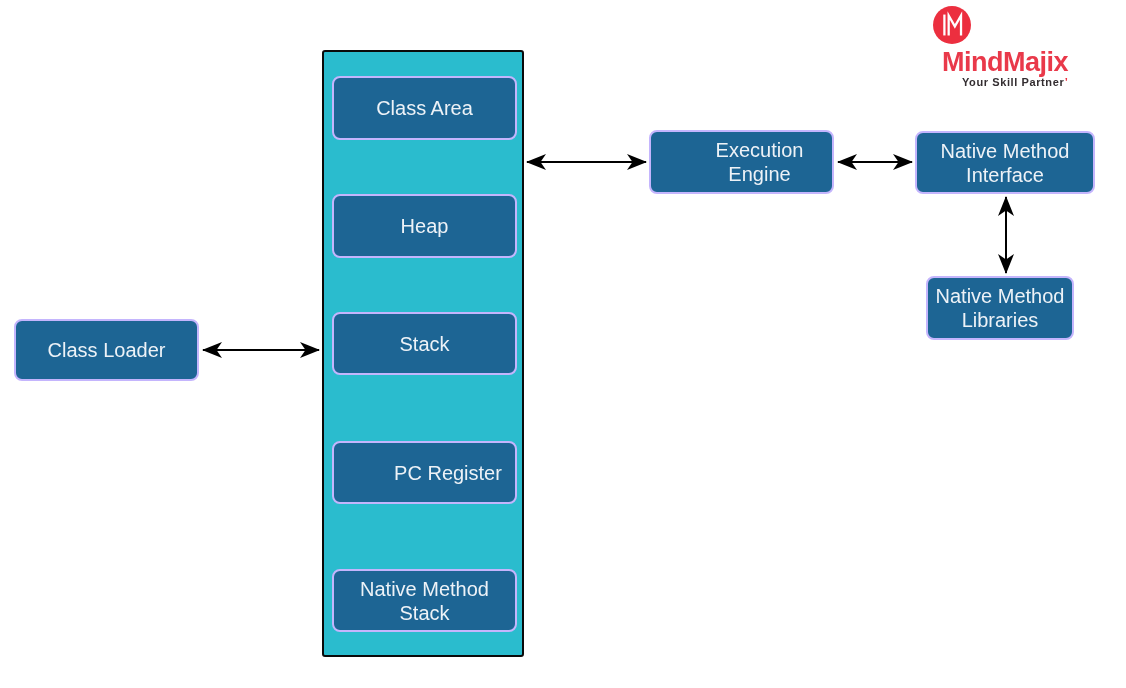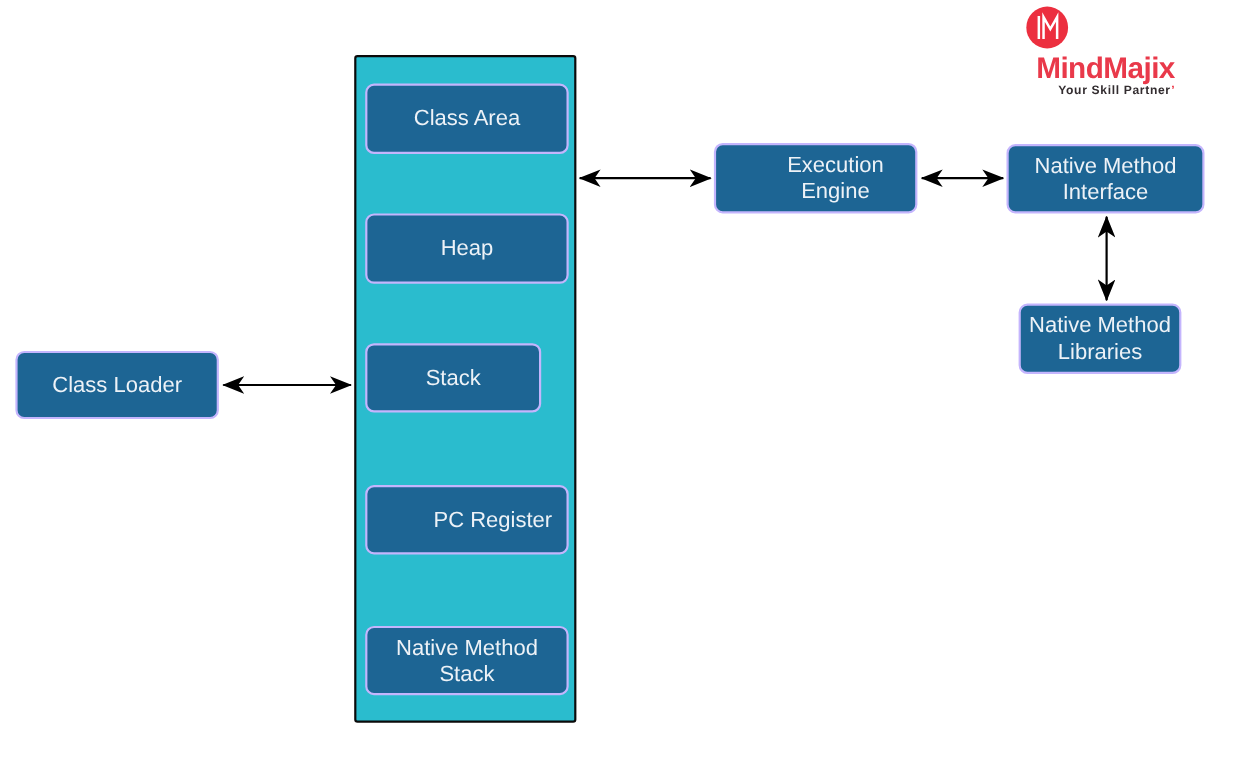--- a/index.html
+++ b/index.html
@@ -36,21 +36,21 @@
     display: flex;
     align-items: center;
     justify-content: center;
     text-align: center;
     box-sizing: border-box;
   }
   .node span { display: inline-block; }
   
   .box-class-area          { left: 332px; top:  76px; width: 185px; height: 64px; }
   .box-heap                { left: 332px; top: 194px; width: 185px; height: 64px; }
-  .box-stack               { left: 332px; top: 312px; width: 160px; height: 63px; }
+  .box-stack               { left: 332px; top: 312px; width: 185px; height: 63px; }
   .box-pc-register         { left: 332px; top: 441px; width: 185px; height: 63px; padding-left: 47px; }
   .box-native-method-stack { left: 332px; top: 569px; width: 185px; height: 63px; }
   .box-native-method-stack span { max-width: 150px; }
   
   .node-class-loader            { left:  14px; top: 319px; width: 185px; height: 62px; }
   .node-execution-engine        { left: 649px; top: 130px; width: 185px; height: 64px; padding-left: 36px; }
   .node-execution-engine span   { max-width: 115px; }
   .node-native-method-interface { left: 915px; top: 131px; width: 180px; height: 63px; }
   .node-native-method-interface span { max-width: 150px; }
   .node-native-method-libraries { left: 914px; top: 276px; width: 148px; height: 64px; margin-left: 12px; }

